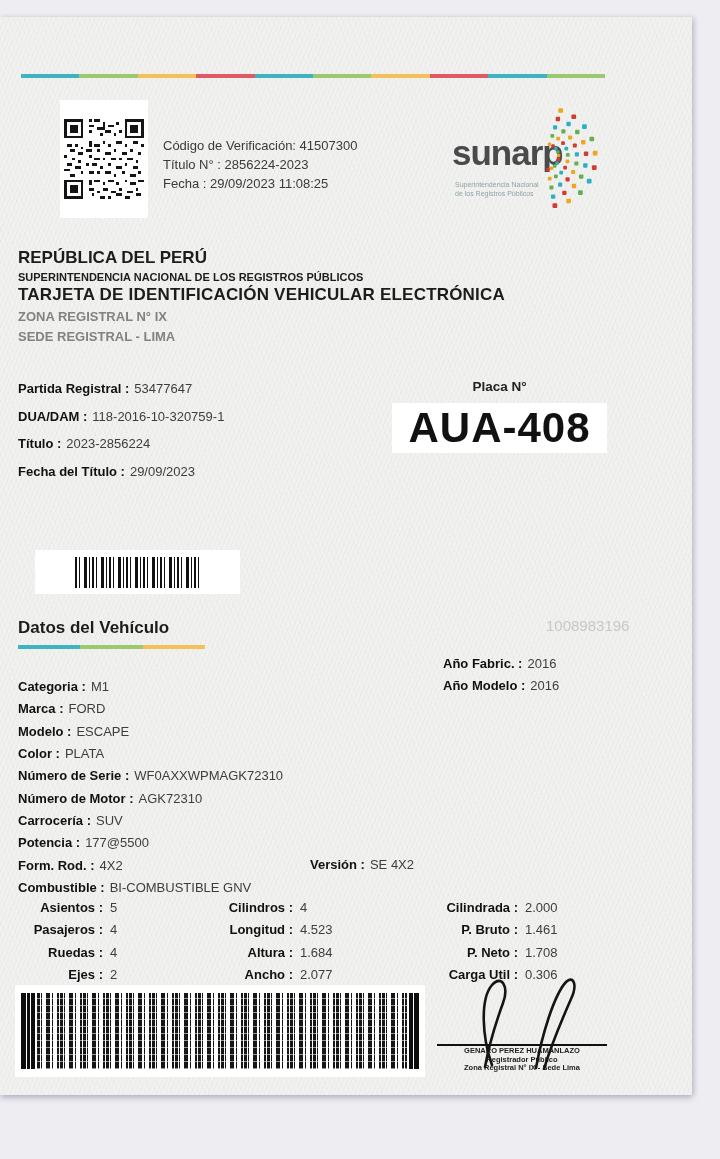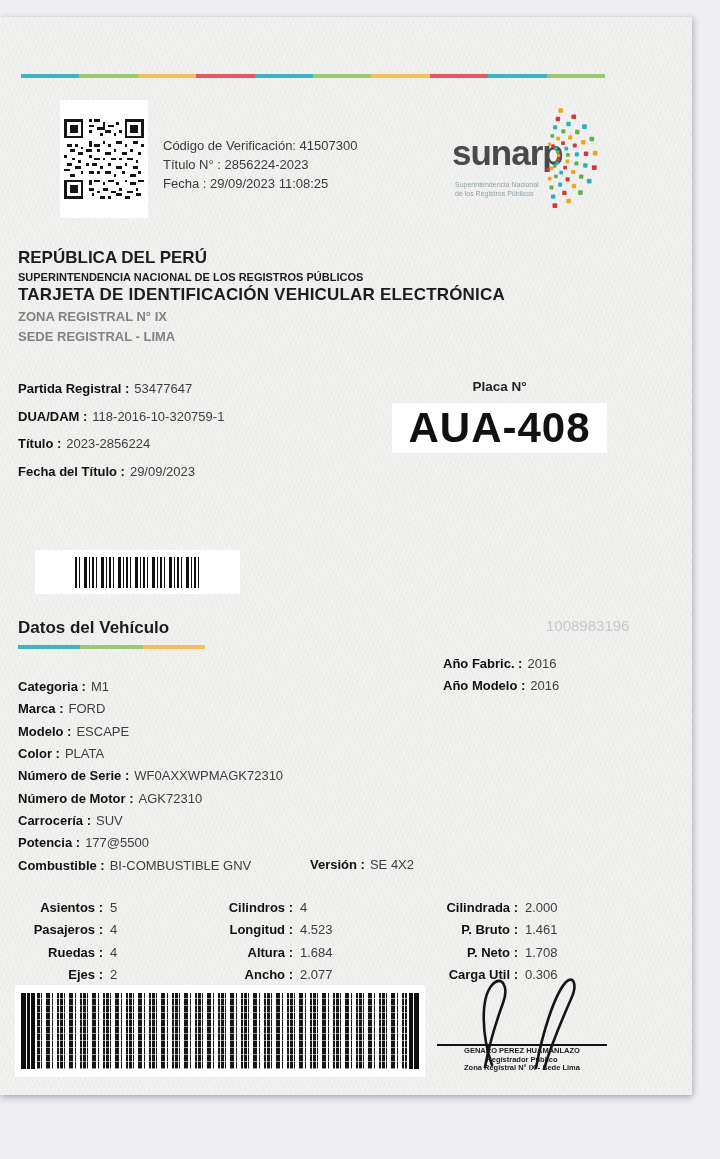--- a/index.html
+++ b/index.html
@@ -213,20 +213,21 @@
 
   <div class="abs veh-fields">
     <div class="veh-row"><b>Categoria :</b><span class="val">M1</span></div>
     <div class="veh-row"><b>Marca :</b><span class="val">FORD</span></div>
     <div class="veh-row"><b>Modelo :</b><span class="val">ESCAPE</span></div>
     <div class="veh-row"><b>Color :</b><span class="val">PLATA</span></div>
     <div class="veh-row"><b>Número de Serie :</b><span class="val">WF0AXXWPMAGK72310</span></div>
     <div class="veh-row"><b>Número de Motor :</b><span class="val">AGK72310</span></div>
     <div class="veh-row"><b>Carrocería :</b><span class="val">SUV</span></div>
     <div class="veh-row"><b>Potencia :</b><span class="val">177@5500</span></div>
+    <div class="veh-row"><b>Form. Rod. :</b><span class="val">4X2</span></div>
     <div class="veh-row"><b>Combustible :</b><span class="val">BI-COMBUSTIBLE GNV</span></div>
   </div>
 
   <div class="abs veh-right" style="left:443px;top:639px;"><b>Año Fabric. :</b><span class="val">2016</span></div>
   <div class="abs veh-right" style="left:443px;top:661px;"><b>Año Modelo :</b><span class="val">2016</span></div>
   <div class="abs veh-right" style="left:310px;top:840px;"><b>Versión :</b><span class="val">SE 4X2</span></div>
 
   <div class="abs specs">
     <div class="cell lab">Asientos :</div>
     <div class="cell val">5</div>

